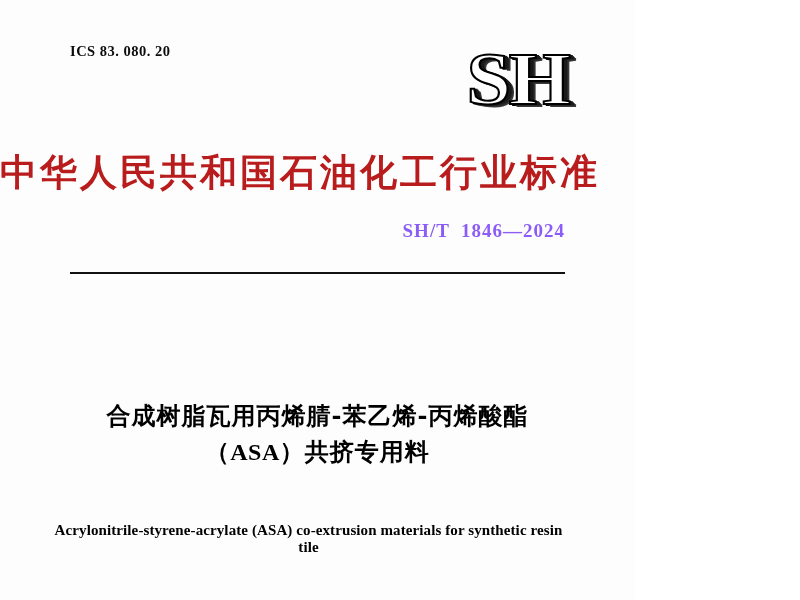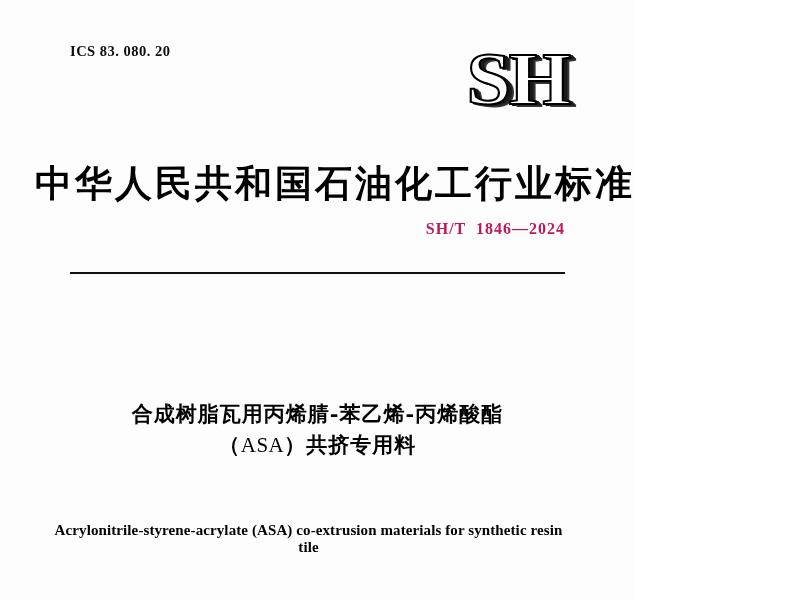--- a/index.html
+++ b/index.html
@@ -59,39 +59,38 @@
     transform: scaleX(1.08);
     transform-origin: right top;
   }
 
   
   .std-title {
     position: absolute;
     left: 0;
     right: 0;
     top: 148px;
-    text-align: right;
+    text-align: left;
     font-family: "DejaVu Serif", serif;
     font-weight: bold;
     font-size: 37px;
     letter-spacing: 3px;
-    color: #000000;
-    margin-top: 11px;
+    color: #b91c1c;
   }
 
   
   .std-number {
     position: absolute;
     right: 70px;
     top: 220px;
     font-family: "Liberation Serif", serif;
     font-weight: bold;
-    font-size: 16px;
+    font-size: 19px;
     letter-spacing: 1px;
-    color: #be185d;
+    color: #8b5cf6;
     white-space: pre;
     text-align: right;
   }
 
   
   .rule {
     position: absolute;
     left: 70px;
     right: 70px;
     top: 272px;
@@ -101,28 +100,28 @@
 
   
   .doc-title {
     position: absolute;
     left: 60px;
     right: 60px;
     top: 398px;
     text-align: center;
     font-family: "DejaVu Serif", serif;
     font-weight: bold;
-    font-size: 21px;
+    font-size: 24px;
     line-height: 1.48;
     letter-spacing: 1px;
     color: #000;
   }
   .doc-title .line2 .asa {
     font-family: "Liberation Serif", serif;
-    font-weight: normal;
+    font-weight: bold;
     letter-spacing: 0.5px;
   }
 
   
   .doc-title-en {
     position: absolute;
     left: 50px;
     right: 68px;
     top: 522px;
     text-align: center;

